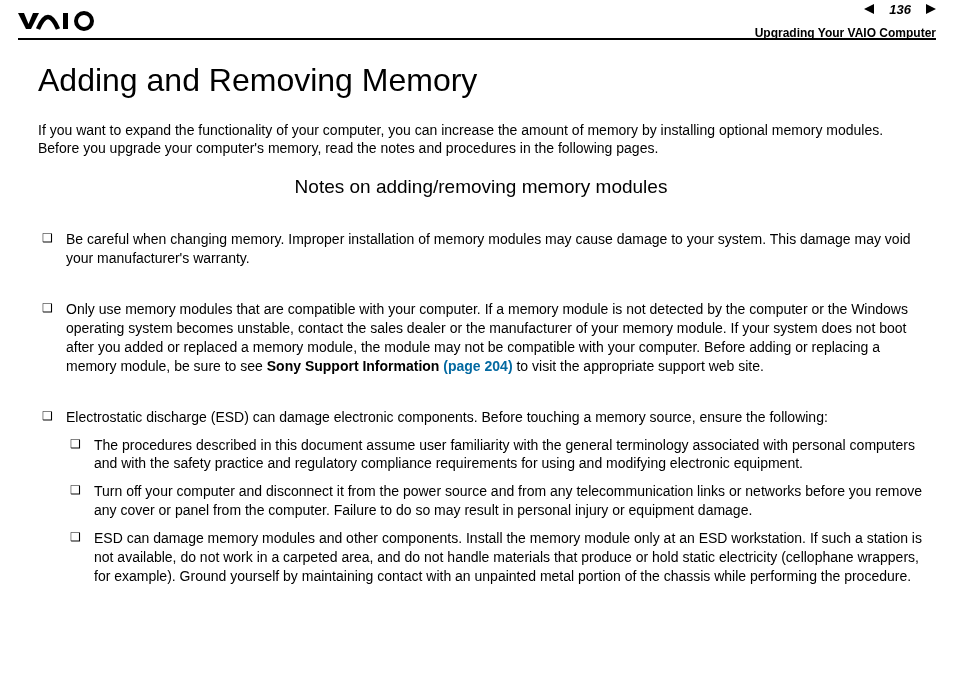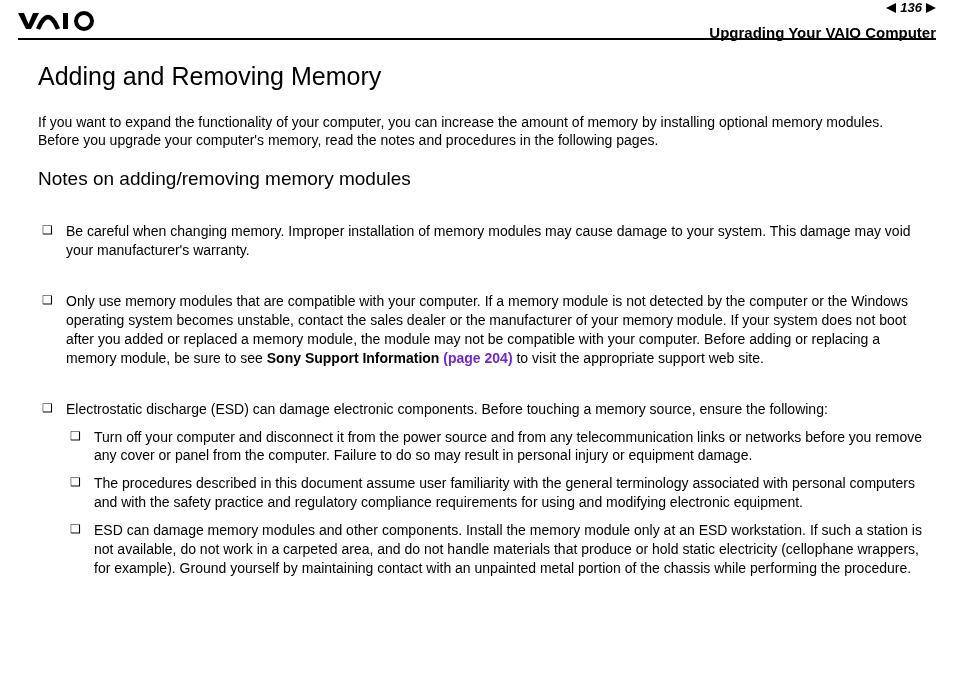--- a/index.html
+++ b/index.html
@@ -27,48 +27,49 @@
   .logo svg { display: block; }
   .header-right {
     text-align: right;
     font-size: 12px;
     line-height: 1.2;
   }
   .page-nav {
     display: flex;
     align-items: center;
     justify-content: flex-end;
-    gap: 4px;
+    gap: 15px;
     font-weight: bold;
     font-style: italic;
   }
   .page-num { font-size: 13px; font-style: italic;}
   .nav-tri { width: 0; height: 0; border-style: solid; display:inline-block;}
   .tri-left { border-width: 5px 10px 5px 0; border-color: transparent #000 transparent transparent; }
   .tri-right { border-width: 5px 0 5px 10px; border-color: transparent transparent transparent #000; }
-  .section-label { font-size: 15px; font-weight: bold; margin-top:9px;}
+  .section-label { font-size: 12px; font-weight: bold; margin-top:9px;}
   .rule { height: 1.5px; background: #000; margin: 0 18px; }
   .content {
     padding: 22px 30px 0 38px;
   }
   h1 {
-    font-size: 25px;
+    font-size: 32px;
     font-weight: 400;
     margin-bottom: 10px;
   }
   .intro {
     font-size: 14px;
     line-height: 1.35;
     margin-bottom: 18px;
     margin-top: 22px;
   }
   h2 {
     font-size: 19px;
     font-weight: 400;
     margin-bottom: 10px;
+    text-align: center;
   }
   ul.notes {
     list-style: none;
     padding-left: 0;
   }
   ul.notes > li {
     position: relative;
     padding-left: 28px;
     font-size: 14px;
     line-height: 1.35;
@@ -95,21 +96,21 @@
     margin-bottom: 9px;
   }
   ul.sub > li::before {
     content: "❑";
     position: absolute;
     left: 4px;
     top: 0;
     font-size: 12px;
   }
   .link {
-    color: #6d28d9;
+    color: #0369a1;
     font-weight: bold;
   }
   .bold { font-weight: bold; }
 </style>
 </head>
 <body>
 
 <div class="header">
   <div class="logo">
     <svg width="90" height="20" viewBox="0 0 90 20">
@@ -135,19 +136,19 @@
   <p class="intro">If you want to expand the functionality of your computer, you can increase the amount of memory by installing optional memory modules. Before you upgrade your computer's memory, read the notes and procedures in the following pages.</p>
   <h2>Notes on adding/removing memory modules</h2>
   <ul class="notes">
     <li>Be careful when changing memory. Improper installation of memory modules may cause damage to your system. This damage may void your manufacturer's warranty.</li>
     <li>
       <span>Only use memory modules that are compatible with your computer. If a memory module is not detected by the computer or the Windows operating system becomes unstable, contact the sales dealer or the manufacturer of your memory module. If your system does not boot after you added or replaced a memory module, the module may not be compatible with your computer. Before adding or replacing a memory module, be sure to see </span><span class="bold">Sony Support Information </span><span class="link">(page 204)</span><span> to visit the appropriate support web site.</span>
     </li>
     <li>
       <span>Electrostatic discharge (ESD) can damage electronic components. Before touching a memory source, ensure the following:</span>
       <ul class="sub">
+        <li>The procedures described in this document assume user familiarity with the general terminology associated with personal computers and with the safety practice and regulatory compliance requirements for using and modifying electronic equipment.</li>
         <li>Turn off your computer and disconnect it from the power source and from any telecommunication links or networks before you remove any cover or panel from the computer. Failure to do so may result in personal injury or equipment damage.</li>
-        <li>The procedures described in this document assume user familiarity with the general terminology associated with personal computers and with the safety practice and regulatory compliance requirements for using and modifying electronic equipment.</li>
         <li>ESD can damage memory modules and other components. Install the memory module only at an ESD workstation. If such a station is not available, do not work in a carpeted area, and do not handle materials that produce or hold static electricity (cellophane wrappers, for example). Ground yourself by maintaining contact with an unpainted metal portion of the chassis while performing the procedure.</li>
       </ul>
     </li>
   </ul>
 </div>
 
 </body></html>

